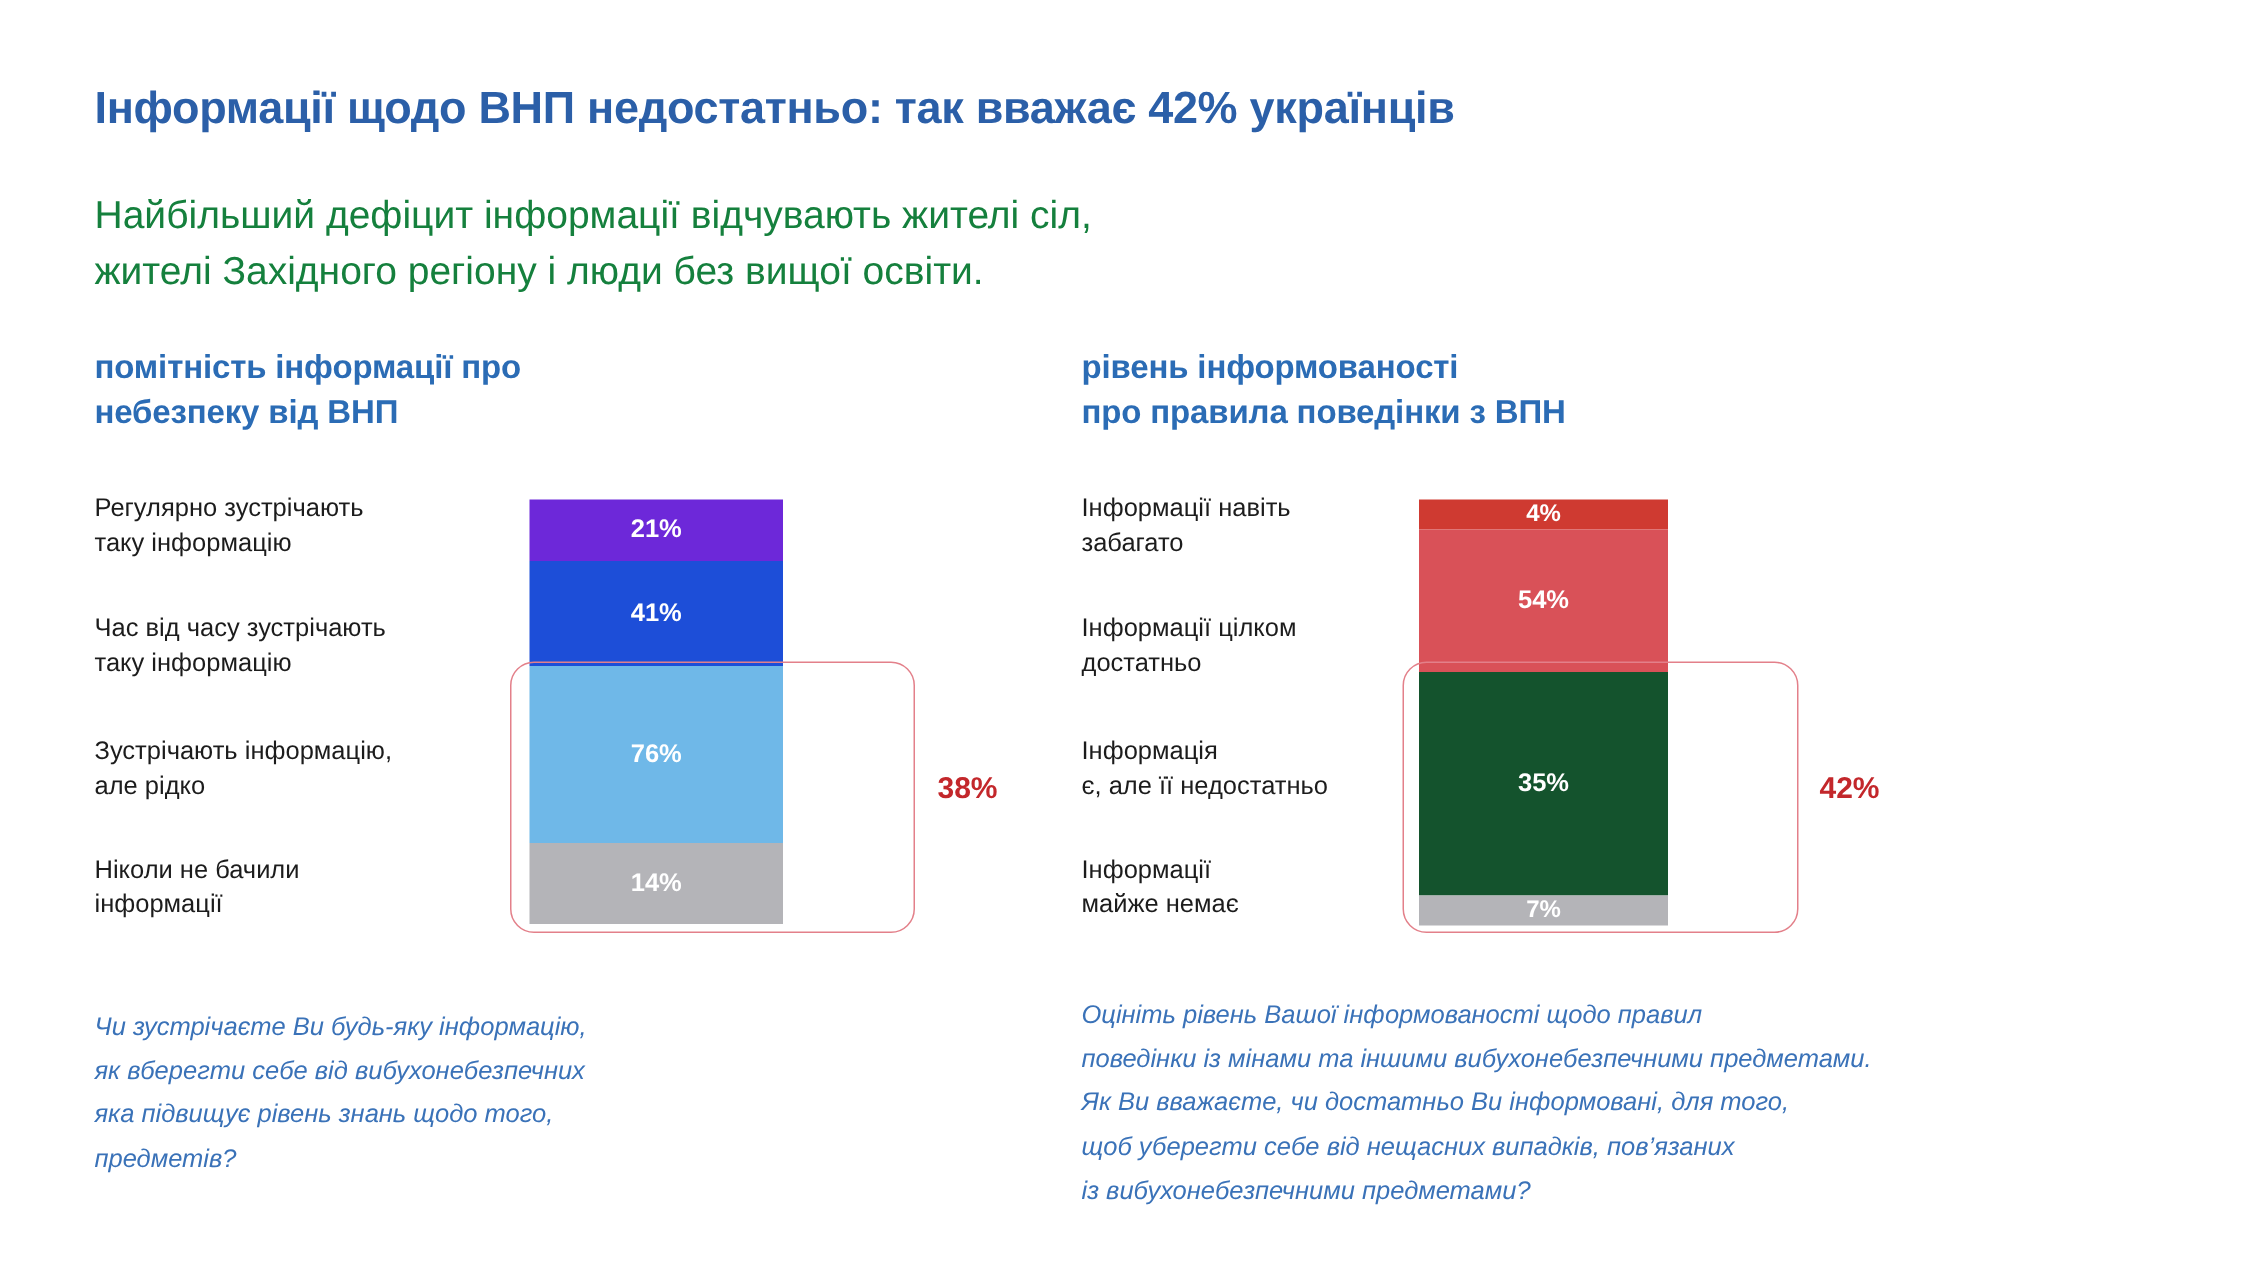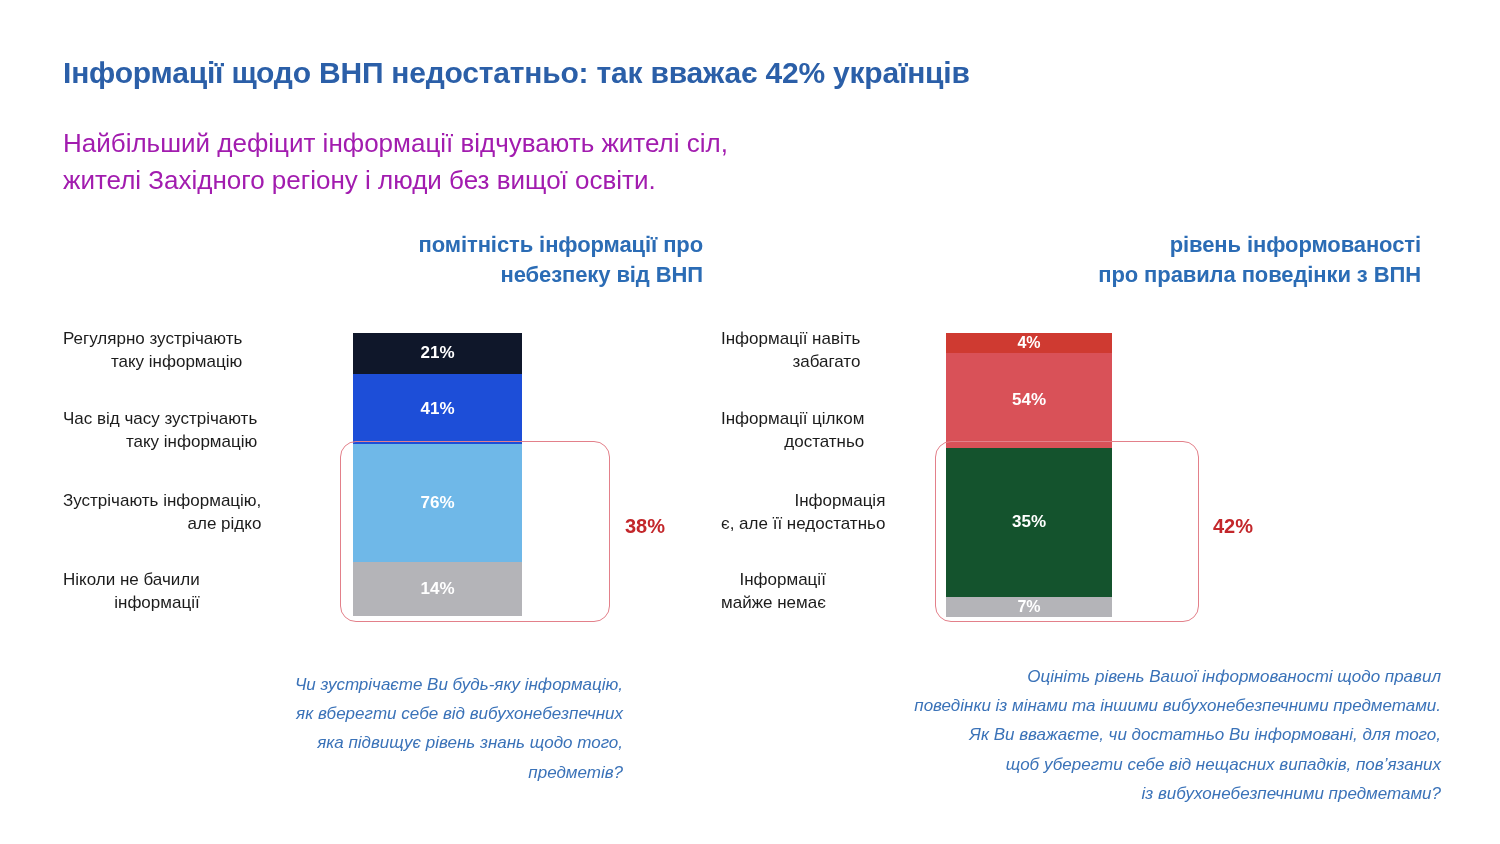--- a/index.html
+++ b/index.html
@@ -30,30 +30,29 @@
     line-height: 1.18;
     font-stretch: condensed;
   }
   .page-subtitle {
     position: absolute;
     left: 63px;
     top: 125px;
     width: 1200px;
     font-size: 26px;
     font-weight: 400;
-    color: #a21caf;
+    color: #15803d;
     line-height: 1.42;
   }
   .page-subtitle div { white-space: nowrap; }
 
   
   .panel {
     position: absolute;
     top: 230px;
-    text-align: right;
   }
   .panel-left  { left: 63px;  width: 640px; }
   .panel-right { left: 721px; width: 700px; }
 
   .panel-heading {
     font-size: 22px;
     font-weight: 700;
     color: #2B6CB5;
     line-height: 1.38;
     letter-spacing: -0.1px;
@@ -172,21 +171,21 @@
 таку інформацію</div>
       <div class="cat-label" style="top:85px">Час від часу зустрічають
 таку інформацію</div>
       <div class="cat-label" style="top:167px">Зустрічають інформацію,
 але рідко</div>
       <div class="cat-label" style="top:246px">Ніколи не бачили
 інформації</div>
     </div>
 
     <div class="bar">
-      <div class="seg" style="height:41px;background:#0f172a">21%</div>
+      <div class="seg" style="height:41px;background:#6d28d9">21%</div>
       <div class="seg" style="height:70px;background:#1d4ed8">41%</div>
       <div class="seg" style="height:118px;background:#6FB8E8">76%</div>
       <div class="seg" style="height:54px;background:#B4B4B8">14%</div>
     </div>
 
     <div class="highlight-box"></div>
     <div class="highlight-total">38%</div>
   </div>
 
   <div class="footnote">

